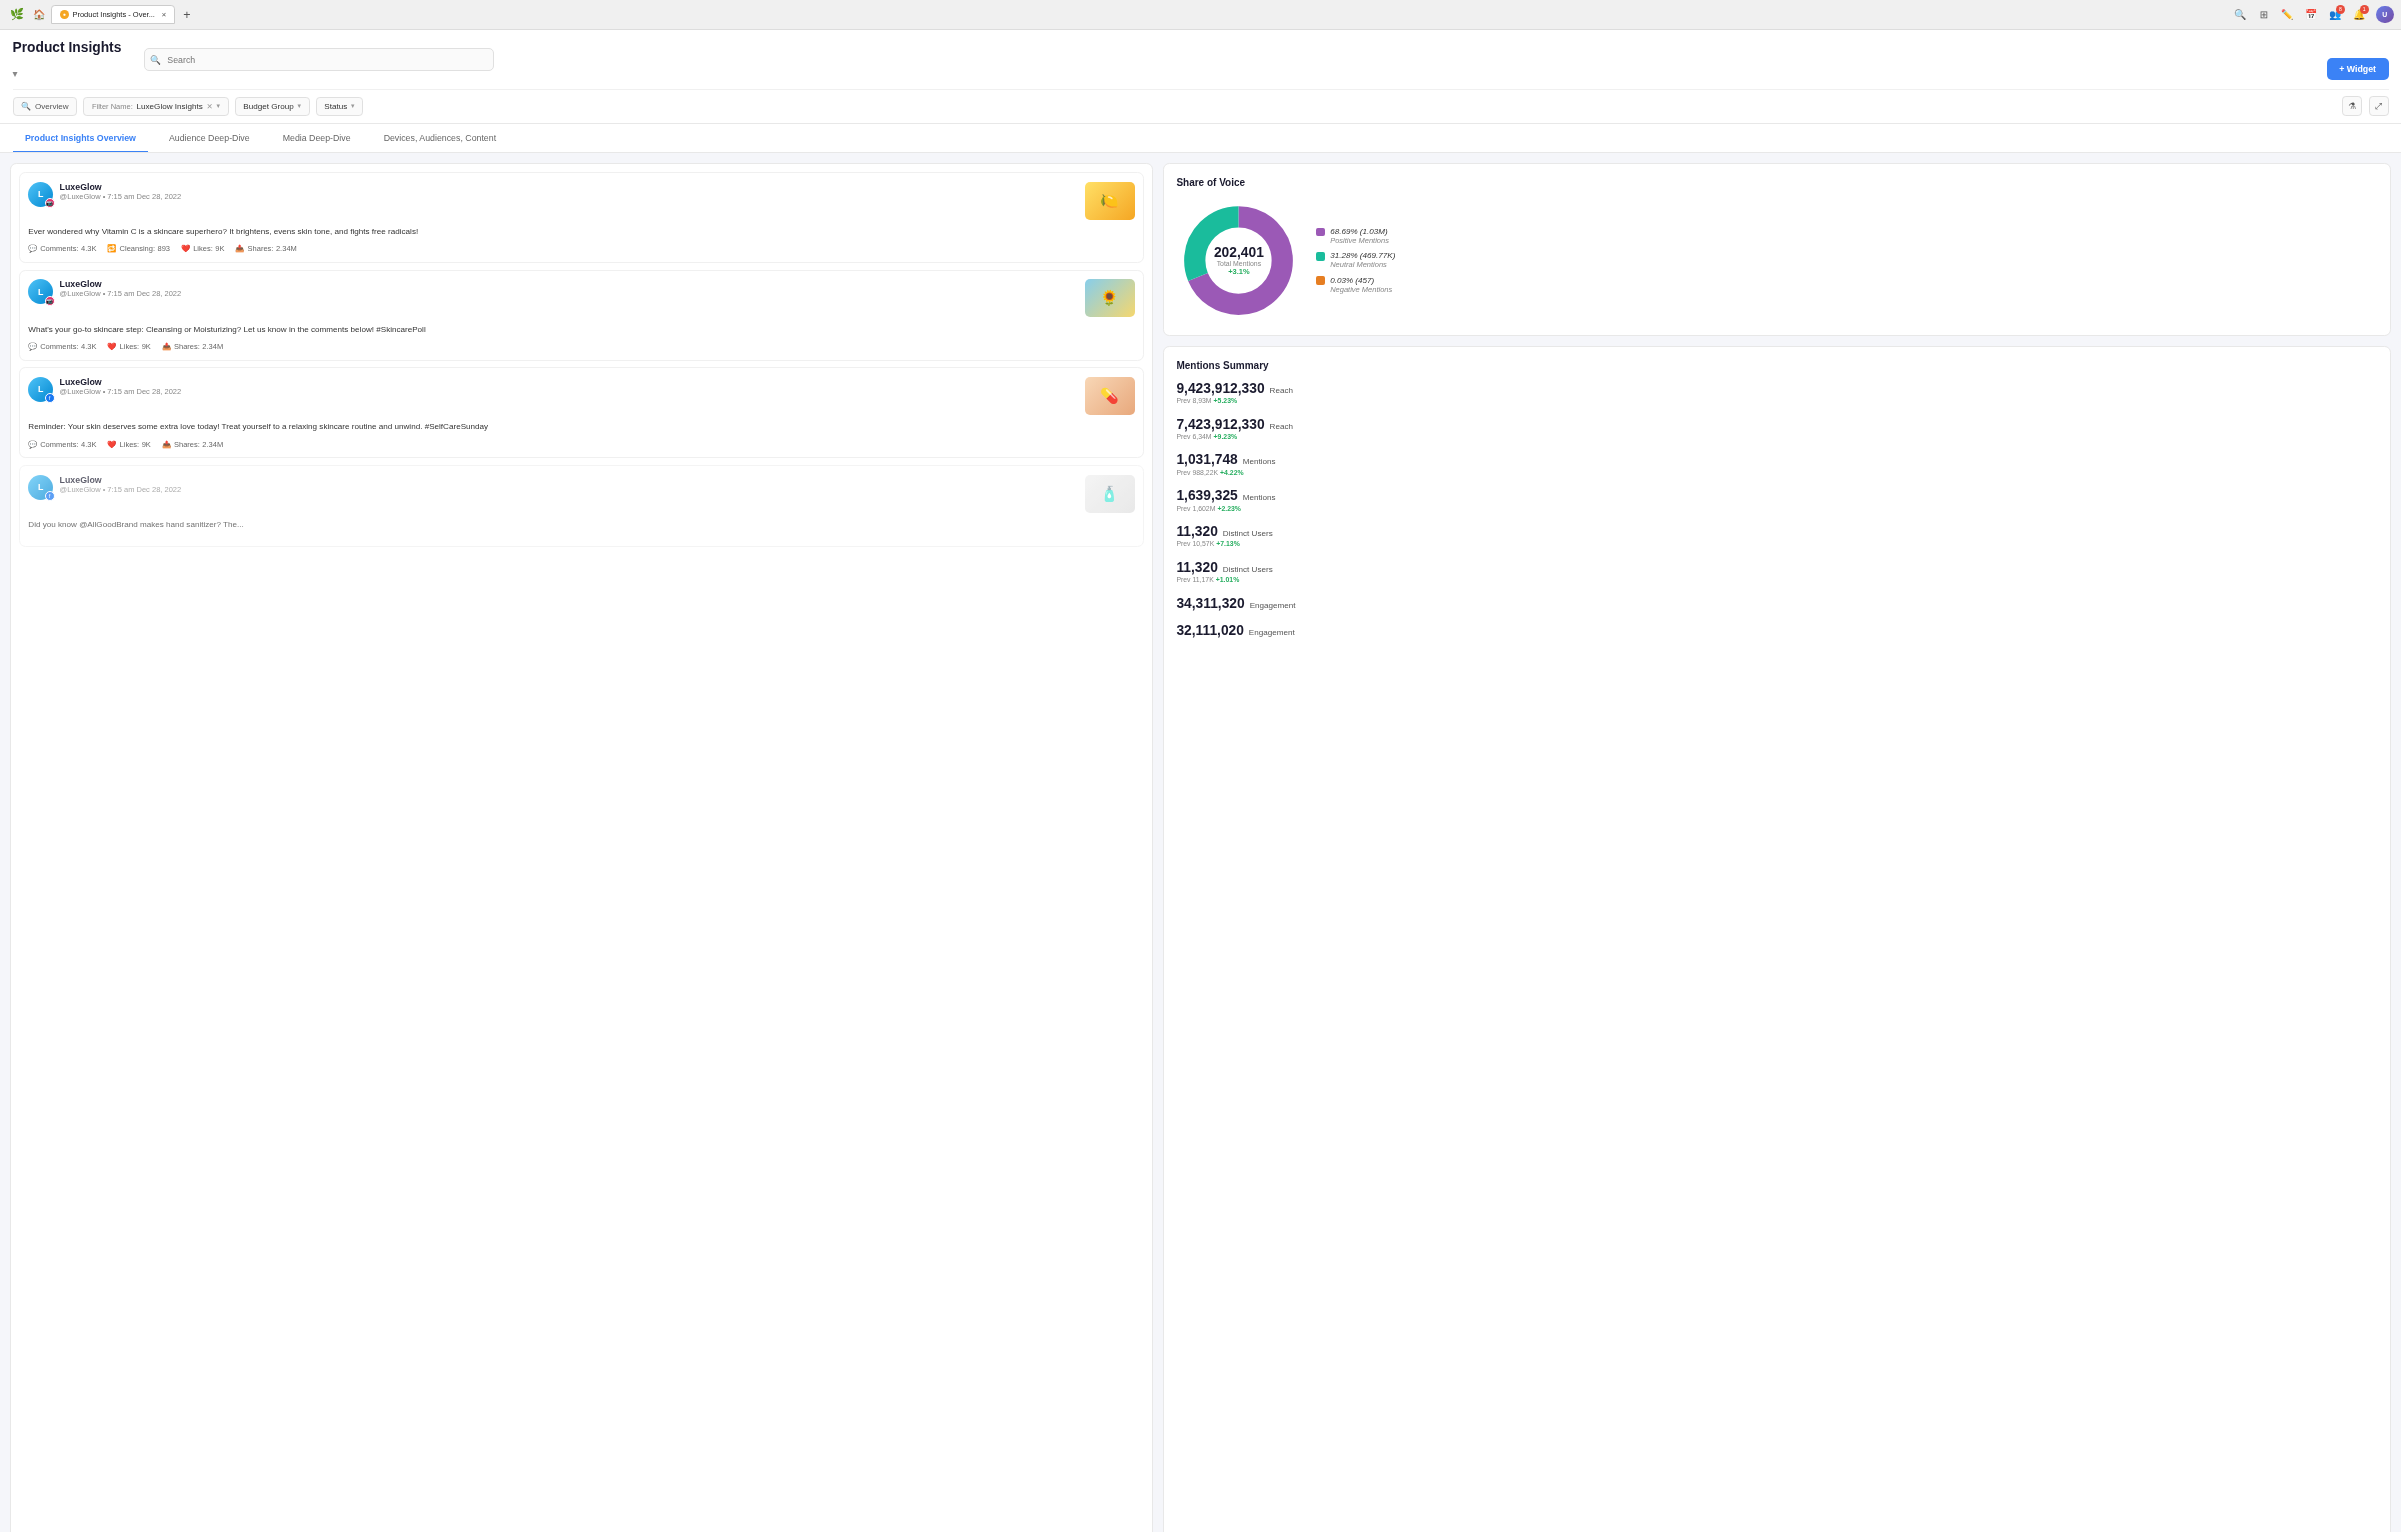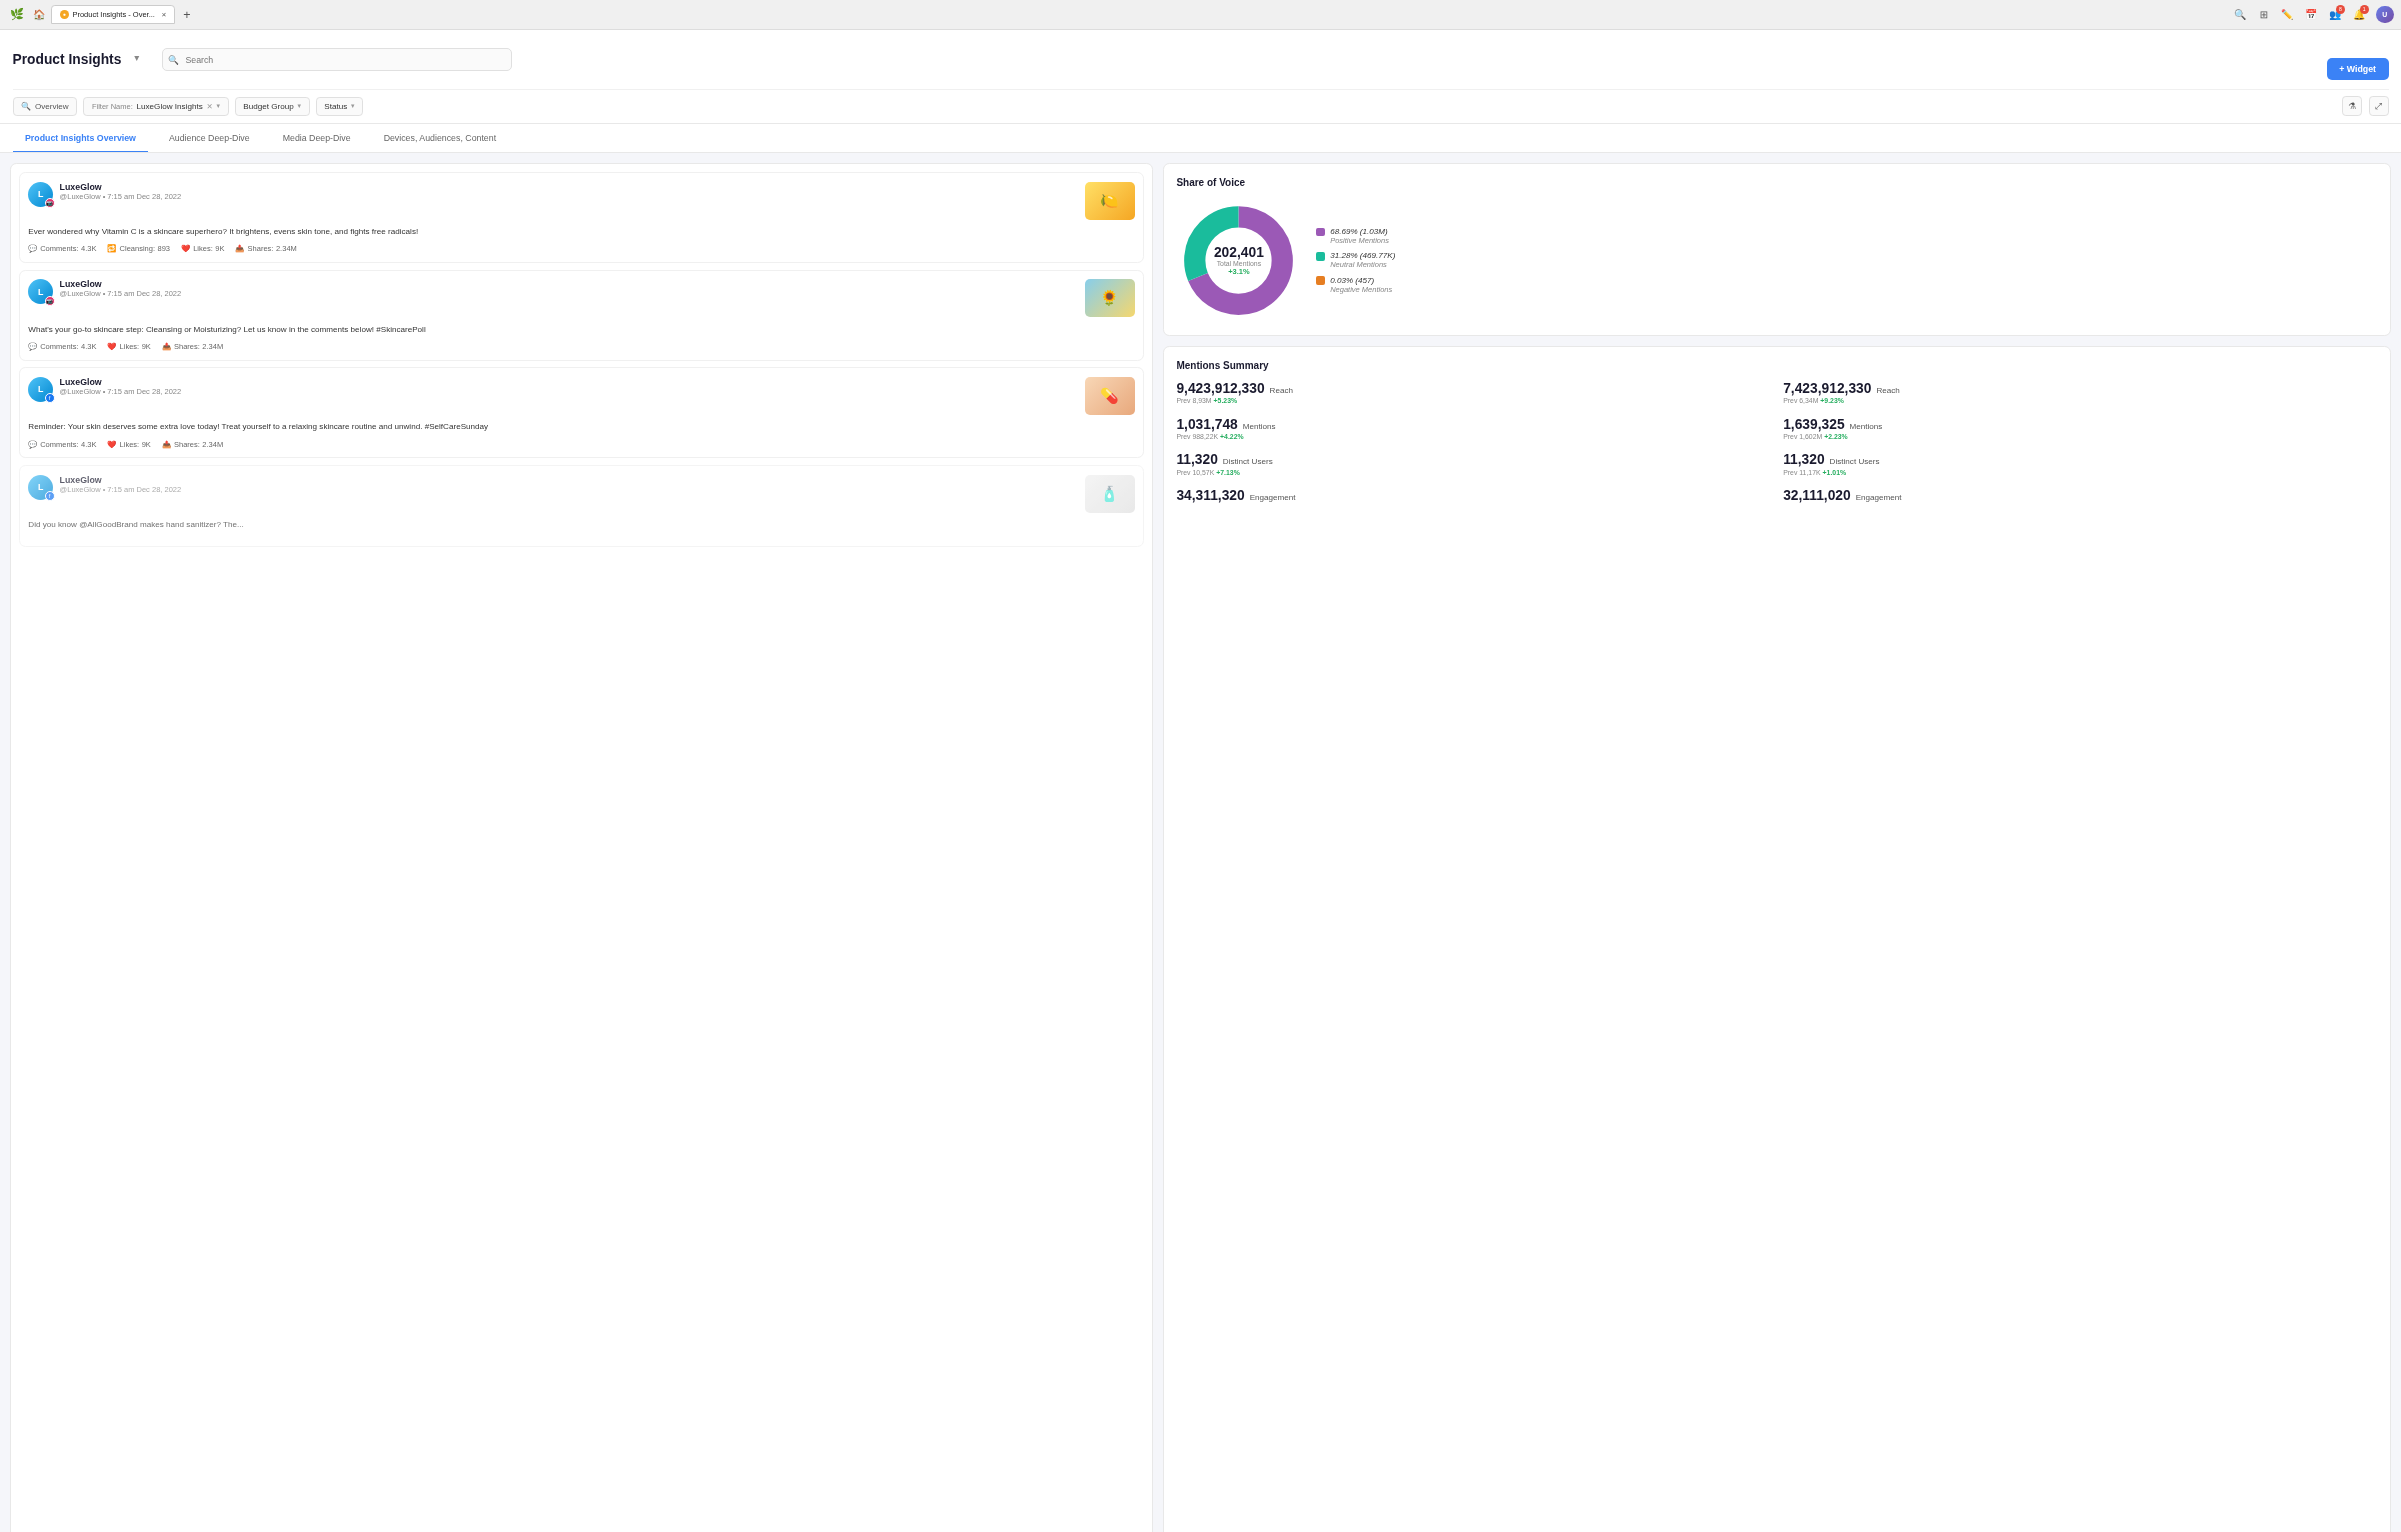--- a/index.html
+++ b/index.html
@@ -78,20 +78,21 @@
     .header-top {
       display: flex;
       align-items: center;
       padding: 8.8px 0;
       gap: 10px;
     }
     .page-title-wrap {
       display: flex;
       align-items: flex-start;
       gap: 13px;
+      flex-direction: column;
     }
     .page-title {
       font-size: 13.8px;
       font-weight: 700;
       color: #1a1a2e;
     }
     .title-chevron {
       color: #888;
       font-size: 10px;
     }
@@ -391,21 +392,21 @@
       flex: 1;
     }
     .mentions-title {
       font-size: 10px;
       font-weight: 700;
       color: #1a1a2e;
       margin-bottom: 10px;
     }
     .mentions-grid {
       display: grid;
-      grid-template-columns: 1fr 1fr;
+      grid-template-columns: 1fr;
       gap: 12.5px;
     }
     .metric-block { }
     .metric-main {
       font-size: 13.8px;
       font-weight: 800;
       color: #1a1a2e;
       display: inline;
     }
     .metric-unit {

